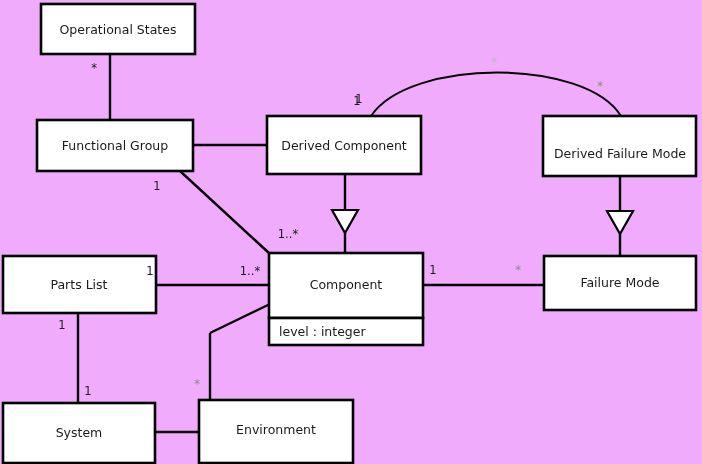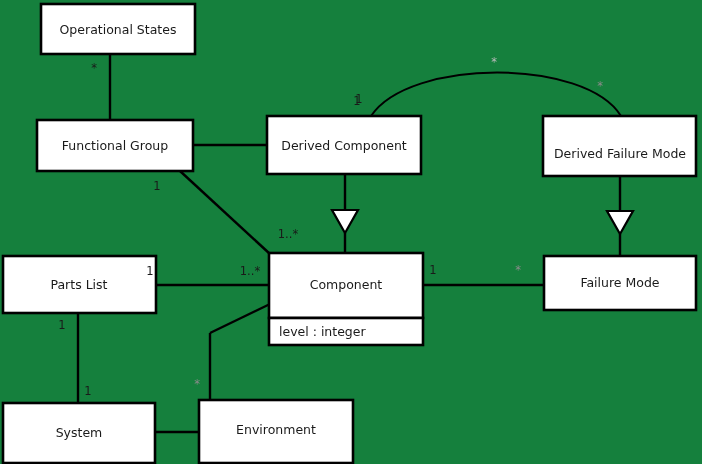--- a/index.html
+++ b/index.html
@@ -4,21 +4,21 @@
 <style>
   html, body {
     margin: 0;
     padding: 0;
     background: #ffffff;
   }
   #diagram-root {
     position: relative;
     width: 702px;
     height: 464px;
-    background: #15803d;
+    background: #f0abfc;
     font-family: "DejaVu Sans", sans-serif;
     overflow: hidden;
   }
   svg#uml-canvas {
     position: absolute;
     top: 0; left: 0;
     width: 702px;
     height: 464px;
     display: block;
   }

